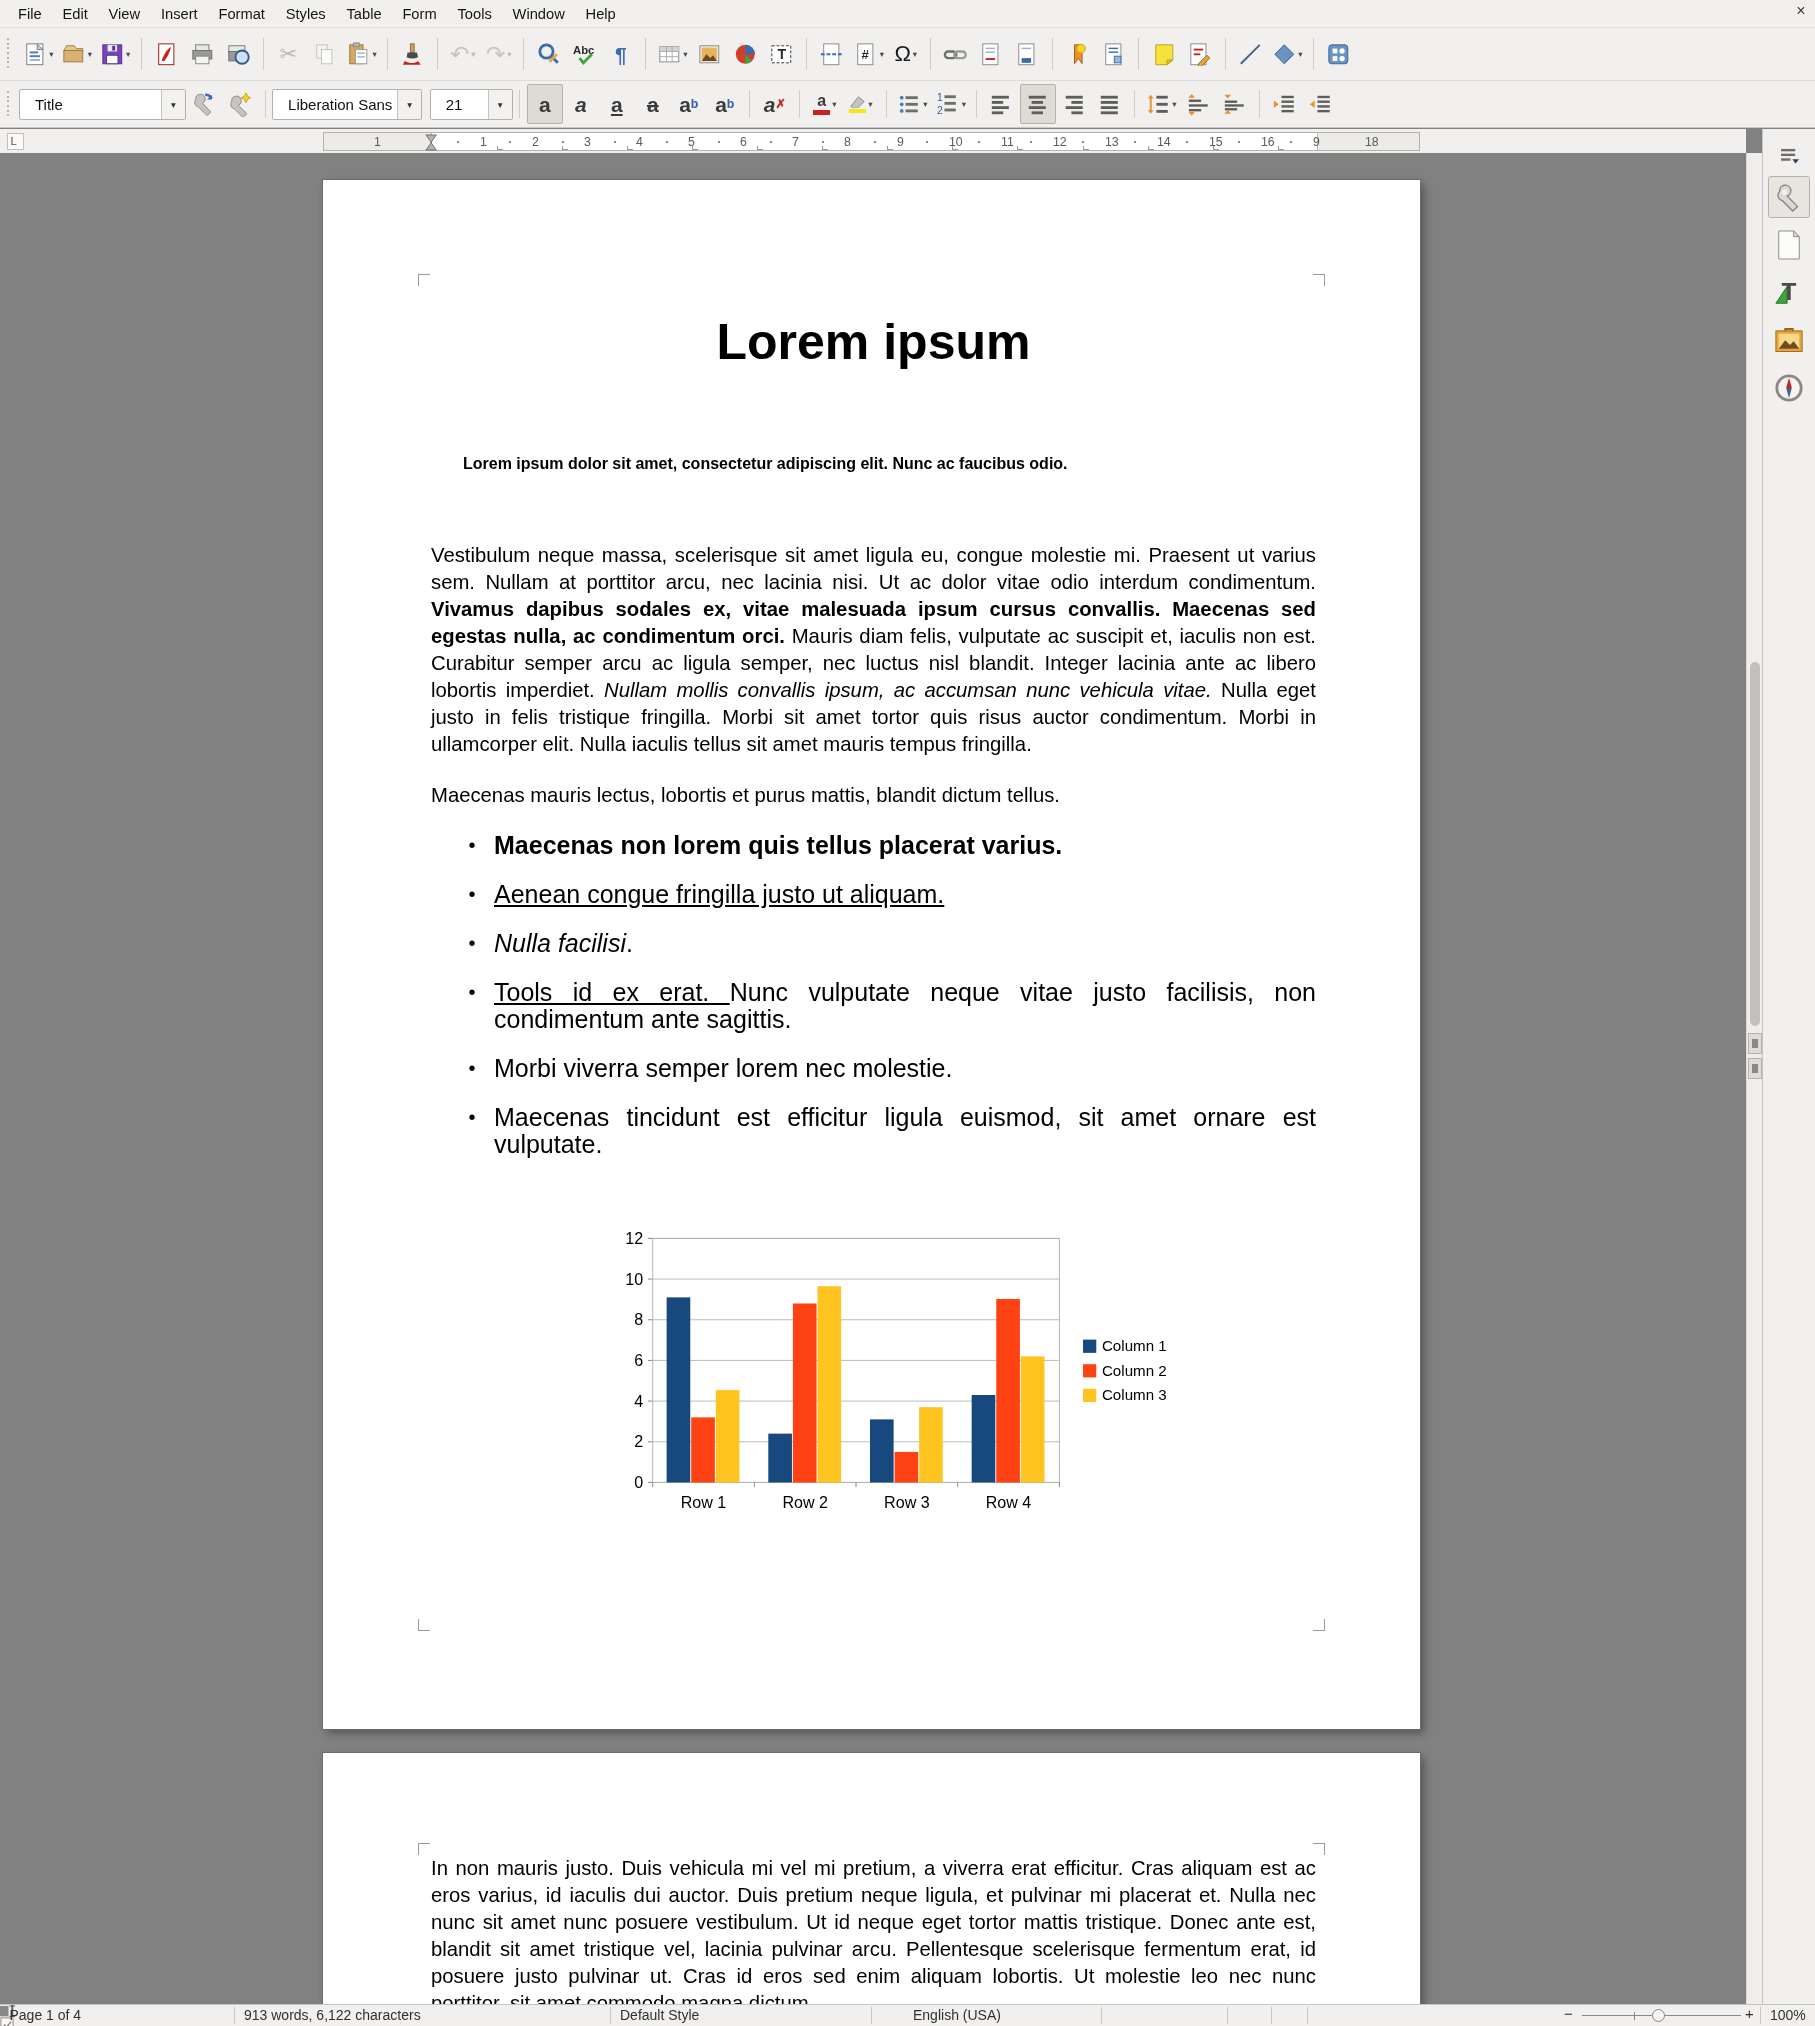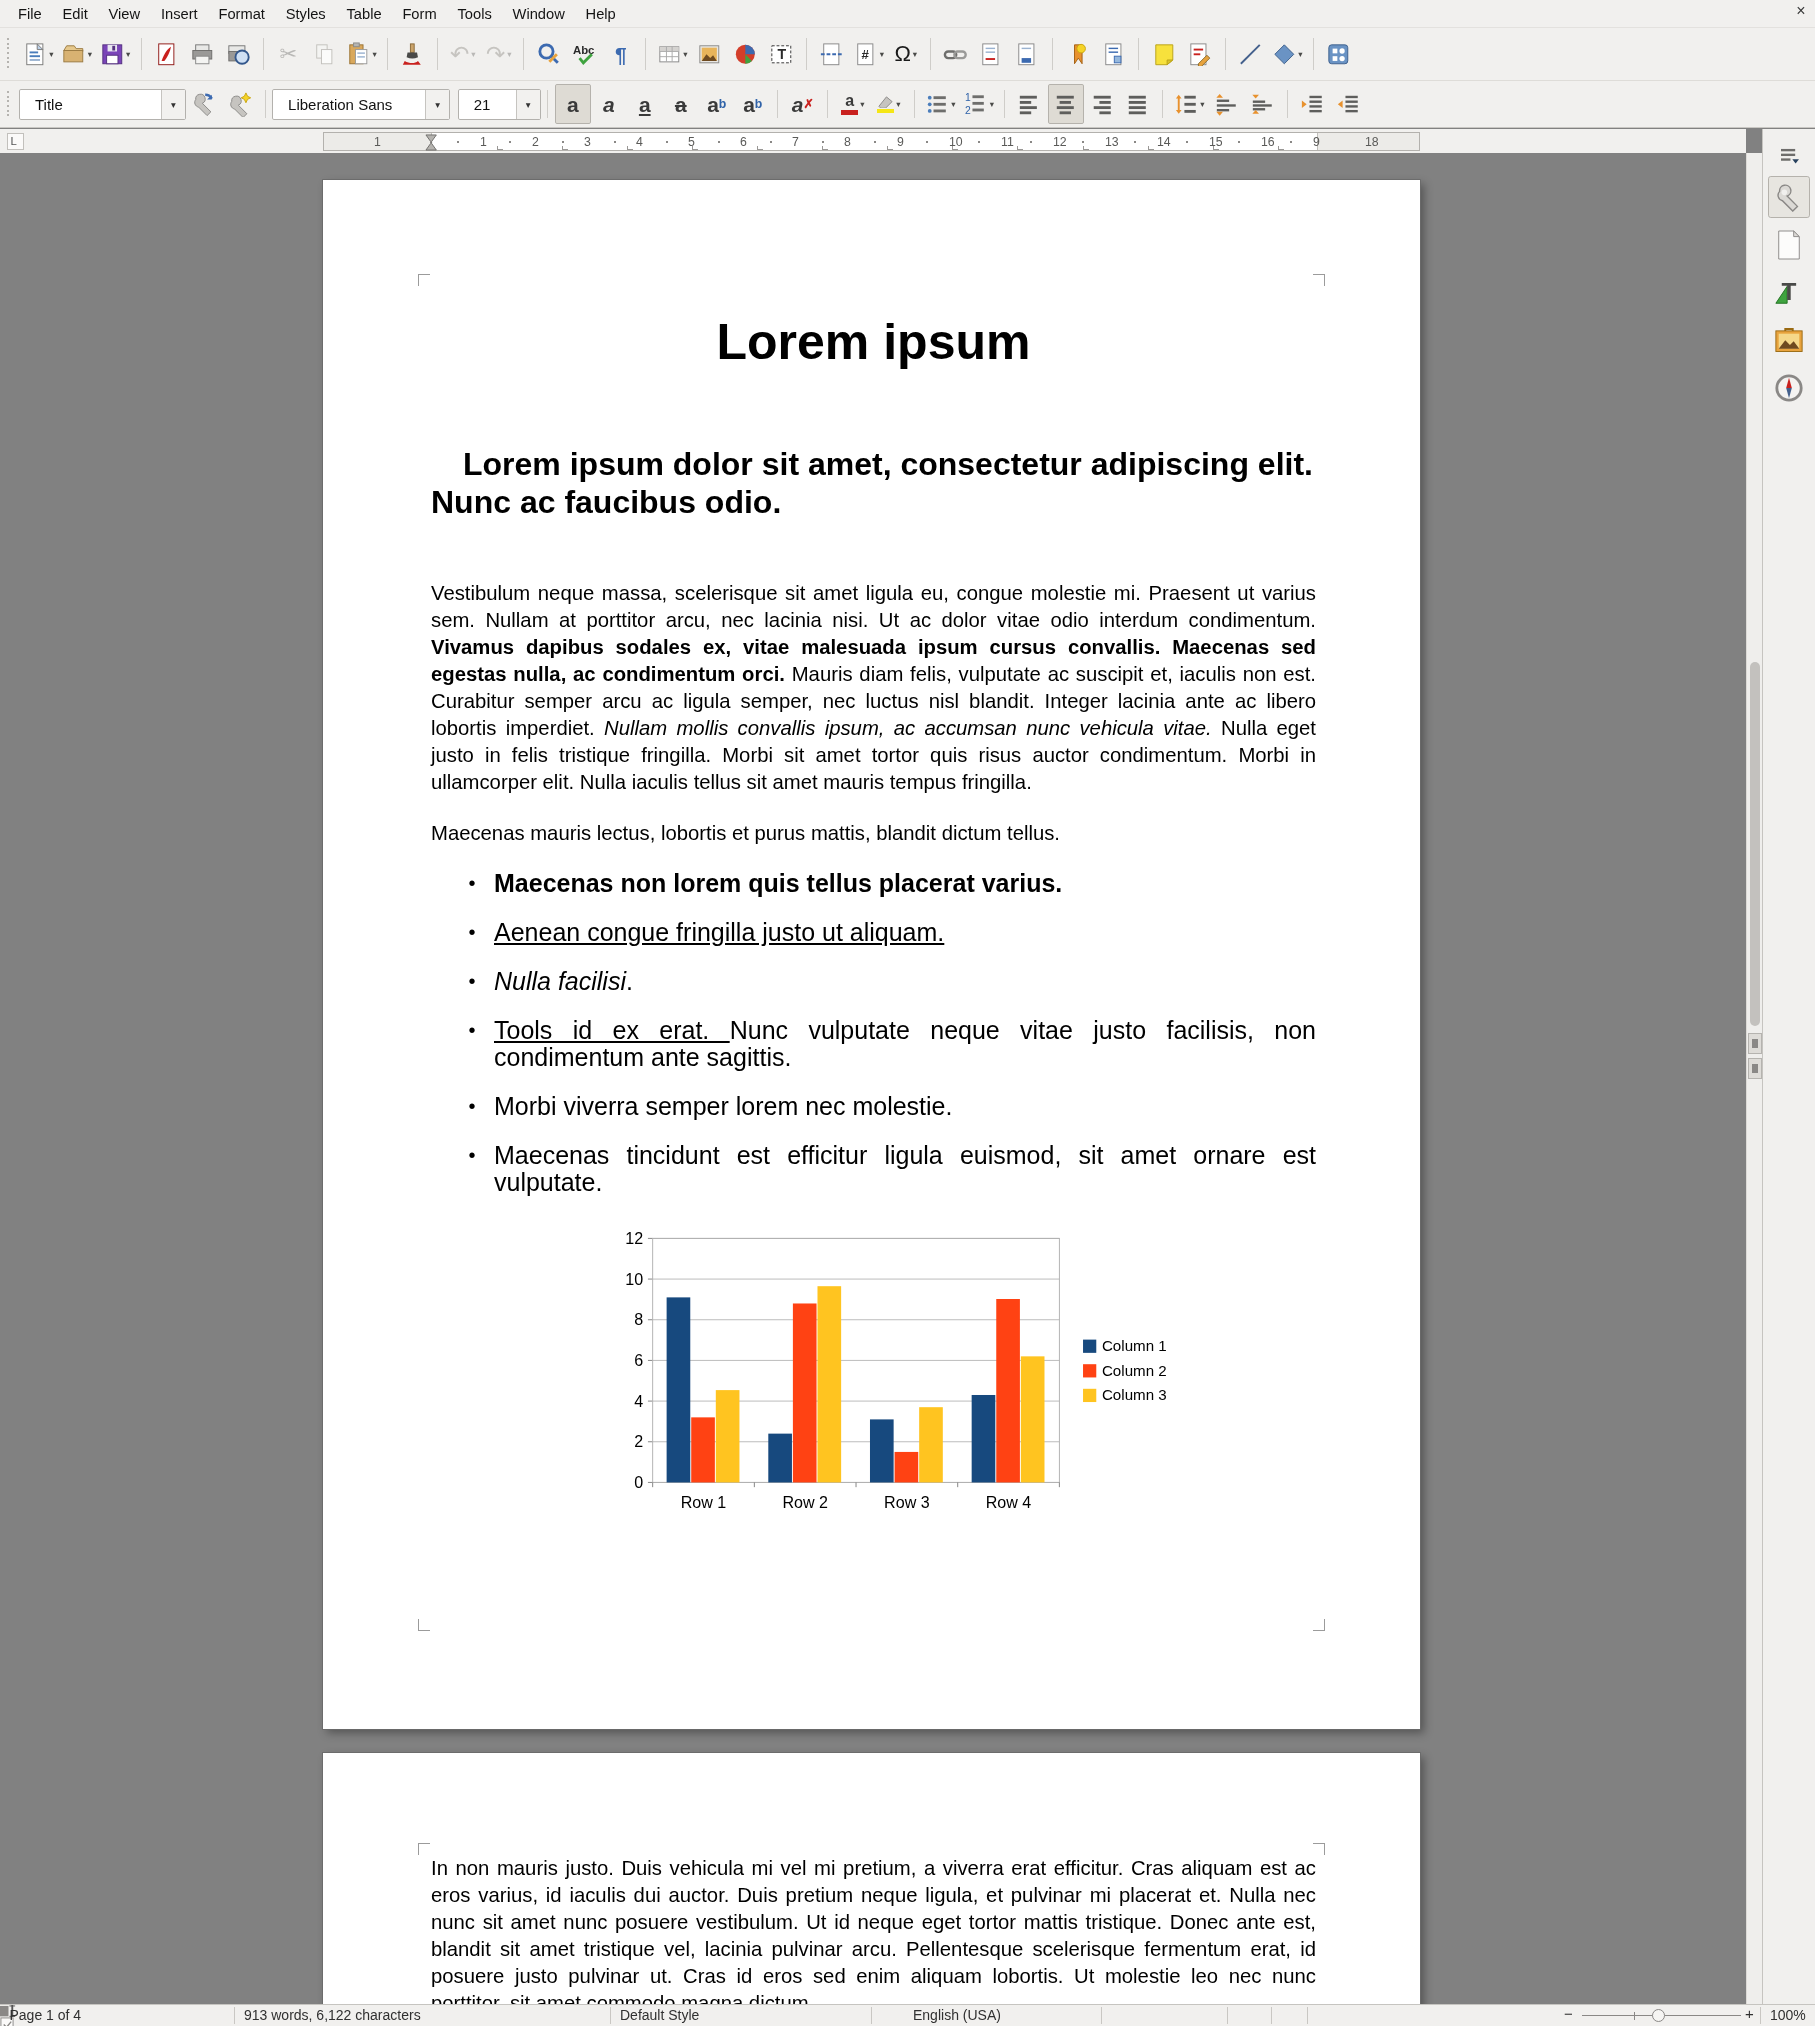--- a/index.html
+++ b/index.html
@@ -46,21 +46,21 @@
   .rtab{position:absolute;bottom:0;width:5.7px;height:3.8px;border-left:0.9px solid #9a9896;border-bottom:0.9px solid #9a9896}
   #indent-marker{position:absolute;left:101px;top:0.9px}
 
   
   #doc{position:absolute;top:153px;left:0;width:1815px;height:1851px;background:#818181;overflow:hidden}
   .page{position:absolute;left:323px;width:1097px;height:1549px;background:#fff;box-shadow:0 0 0 0.9px #6b6b6b,3.8px 3.8px 8.5px rgba(0,0,0,.35)}
   #page1{top:26.5px}
   #page2{top:1600px}
   .content{position:absolute;left:108px;width:885px;top:0;color:#000}
   .doc-title{margin:131px 0 0;font-size:50px;line-height:62px;font-weight:bold;text-align:center}
-  .doc-heading{margin:72px 0 0;font-size:32px;line-height:38px;font-weight:bold;text-indent:32px}
+  .doc-heading{margin:72px 0 0;font-size:16px;line-height:38px;font-weight:bold;text-indent:32px}
   .body-p{font-size:20.3px;line-height:27px;text-align:justify;margin:0}
   #para1{margin-top:59px}
   #para2{margin-top:24px}
   #page2 .body-p{margin-top:102px}
   ul.blist{margin:23px 0 0;padding:0 0 0 63px;list-style:none}
   ul.blist li{position:relative;font-size:25px;line-height:27px;margin-bottom:22px;text-align:justify}
   ul.blist li::before{content:"\2022";position:absolute;left:-25.6px;top:0;font-size:20px}
   .b{font-weight:bold}.i{font-style:italic}.u{text-decoration:underline}
   .cmk{position:absolute;width:12.3px;height:12.3px;border:0 solid #9b9b9b}
   .cmk.tl{border-left-width:0.9px;border-top-width:0.9px}
@@ -349,21 +349,21 @@
           <path d="M22 4v5h-5z" fill="#3c6ab0"></path>
         </svg>
       </button>
     <button class="tb">
         <svg width="26.5" height="26.5" viewBox="0 0 28 28">
           <path d="M5 11a5 5 0 1 1 7 4l9 9-4 4-9-9a5 5 0 0 1-3-8z" fill="#c6c4c0" stroke="#8a8886"></path>
           <path d="M20 2l1.7 3.6L25 7.2l-3.3 1.6L20 12.4l-1.7-3.6L15 7.2l3.3-1.6z" fill="#f5d327" stroke="#c9a50f"></path>
         </svg>
       </button>
     <span class="sep2"></span>
-    <div class="combo" style="width:178px">
+    <div class="combo" style="width:150px">
         <span class="cval">Liberation Sans</span>
         <span class="arrowbox">▾</span>
       </div>
     <div class="combo" style="width:83px;margin-left:7.6px">
         <span class="cval">21</span>
         <span class="arrowbox">▾</span>
       </div>
     <span class="sep2"></span>
     <button class="tb active">
         <span class="lic">a</span>

